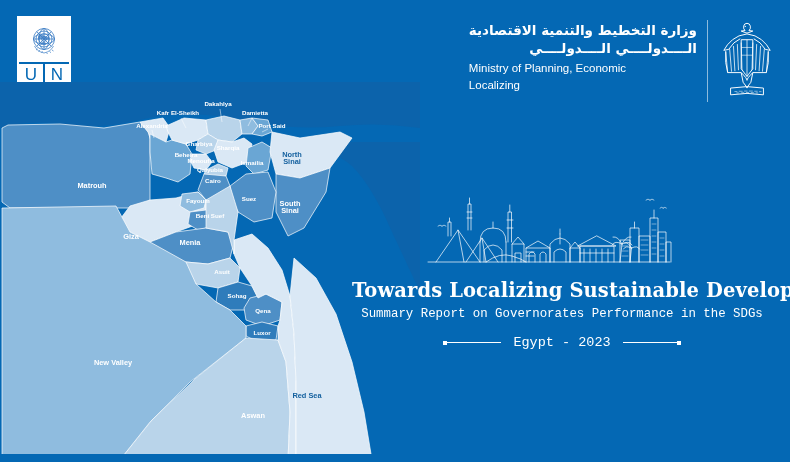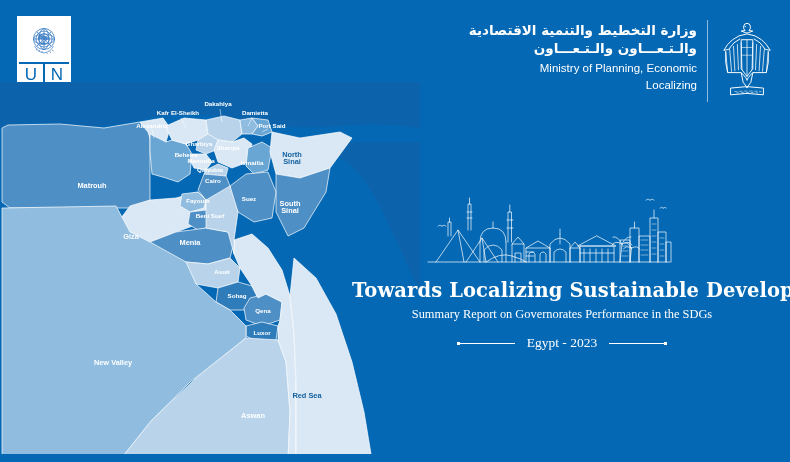--- a/index.html
+++ b/index.html
@@ -64,21 +64,21 @@
     font-weight: bold;
     line-height: 1.32;
     direction: rtl;
     white-space: nowrap;
   }
   .ministry-en {
     font-family: "Liberation Sans", sans-serif;
     font-size: 11.5px;
     line-height: 1.28;
     margin-top: 3px;
-    text-align: right;
+    text-align: left;
     white-space: nowrap;
   }
   #ministry-divider {
     width: 1px; align-self: stretch;
     background: rgba(255,255,255,0.55);
     margin: 2px 0 2px 0;
   }
   #egypt-emblem { width: 58px; height: 86px; flex: none; }
 
   
@@ -115,21 +115,21 @@
   }
   #main-title {
     font-family: "DejaVu Serif", serif;
     font-size: 19.5px;
     font-weight: bold;
     letter-spacing: 0.1px;
     line-height: 1.15;
     white-space: nowrap;
   }
   #subtitle {
-    font-family: Liberation Serif, serif;
+    font-family: Liberation Mono, monospace;
     font-size: 12.4px;
     margin-top: 5px;
     line-height: 1.2;
     white-space: nowrap;
   }
   #year-row {
     margin-top: 13px;
     display: flex;
     align-items: center;
     justify-content: center;
@@ -139,21 +139,21 @@
     display: flex; align-items: center;
     width: 58px;
   }
   .year-rule .bar {
     height: 1px; background: #ffffff; flex: 1;
   }
   .year-rule .dot {
     width: 3.5px; height: 3.5px; background: #ffffff; flex: none;
   }
   #year-text {
-    font-family: Liberation Serif, serif;
+    font-family: Liberation Mono, monospace;
     font-size: 13.5px;
     white-space: nowrap;
     text-align: right;
   }
 </style>
 </head>
 <body>
 
 <div id="cover">
 
@@ -187,21 +187,21 @@
       <div class="undp-letter">U</div>
       <div class="undp-letter">N</div>
       <div class="undp-letter">D</div>
       <div class="undp-letter">P</div>
     </div>
   </div>
 
   <div id="ministry">
     <div id="ministry-text">
       <div class="ministry-ar">وزارة التخطيط والتنمية الاقتصادية</div>
-      <div class="ministry-ar">والـتـعـــاون والـتـعـــاون</div>
+      <div class="ministry-ar">الــــدولــــي الــــدولــــي</div>
       <div class="ministry-en">Ministry of Planning, Economic</div>
       <div class="ministry-en">Localizing</div>
     </div>
     <div id="ministry-divider"></div>
     <svg id="egypt-emblem" viewBox="0 0 60 88">
       <g stroke="#ffffff" stroke-width="1" fill="none">
 
         <path d="M30 5 q-3 0 -3.5 3 q-0.5 3 1.5 4.5 l-4 0.5 l4 1.5 q1 0.5 2 0.5 q1 0 2 -0.5 l4 -1.5 l-4 -0.5 q2 -1.5 1.5 -4.5 Q33 5 30 5 z"></path>
         <circle cx="28.2" cy="8.2" r="0.7" fill="#ffffff" stroke="none"></circle>
 

